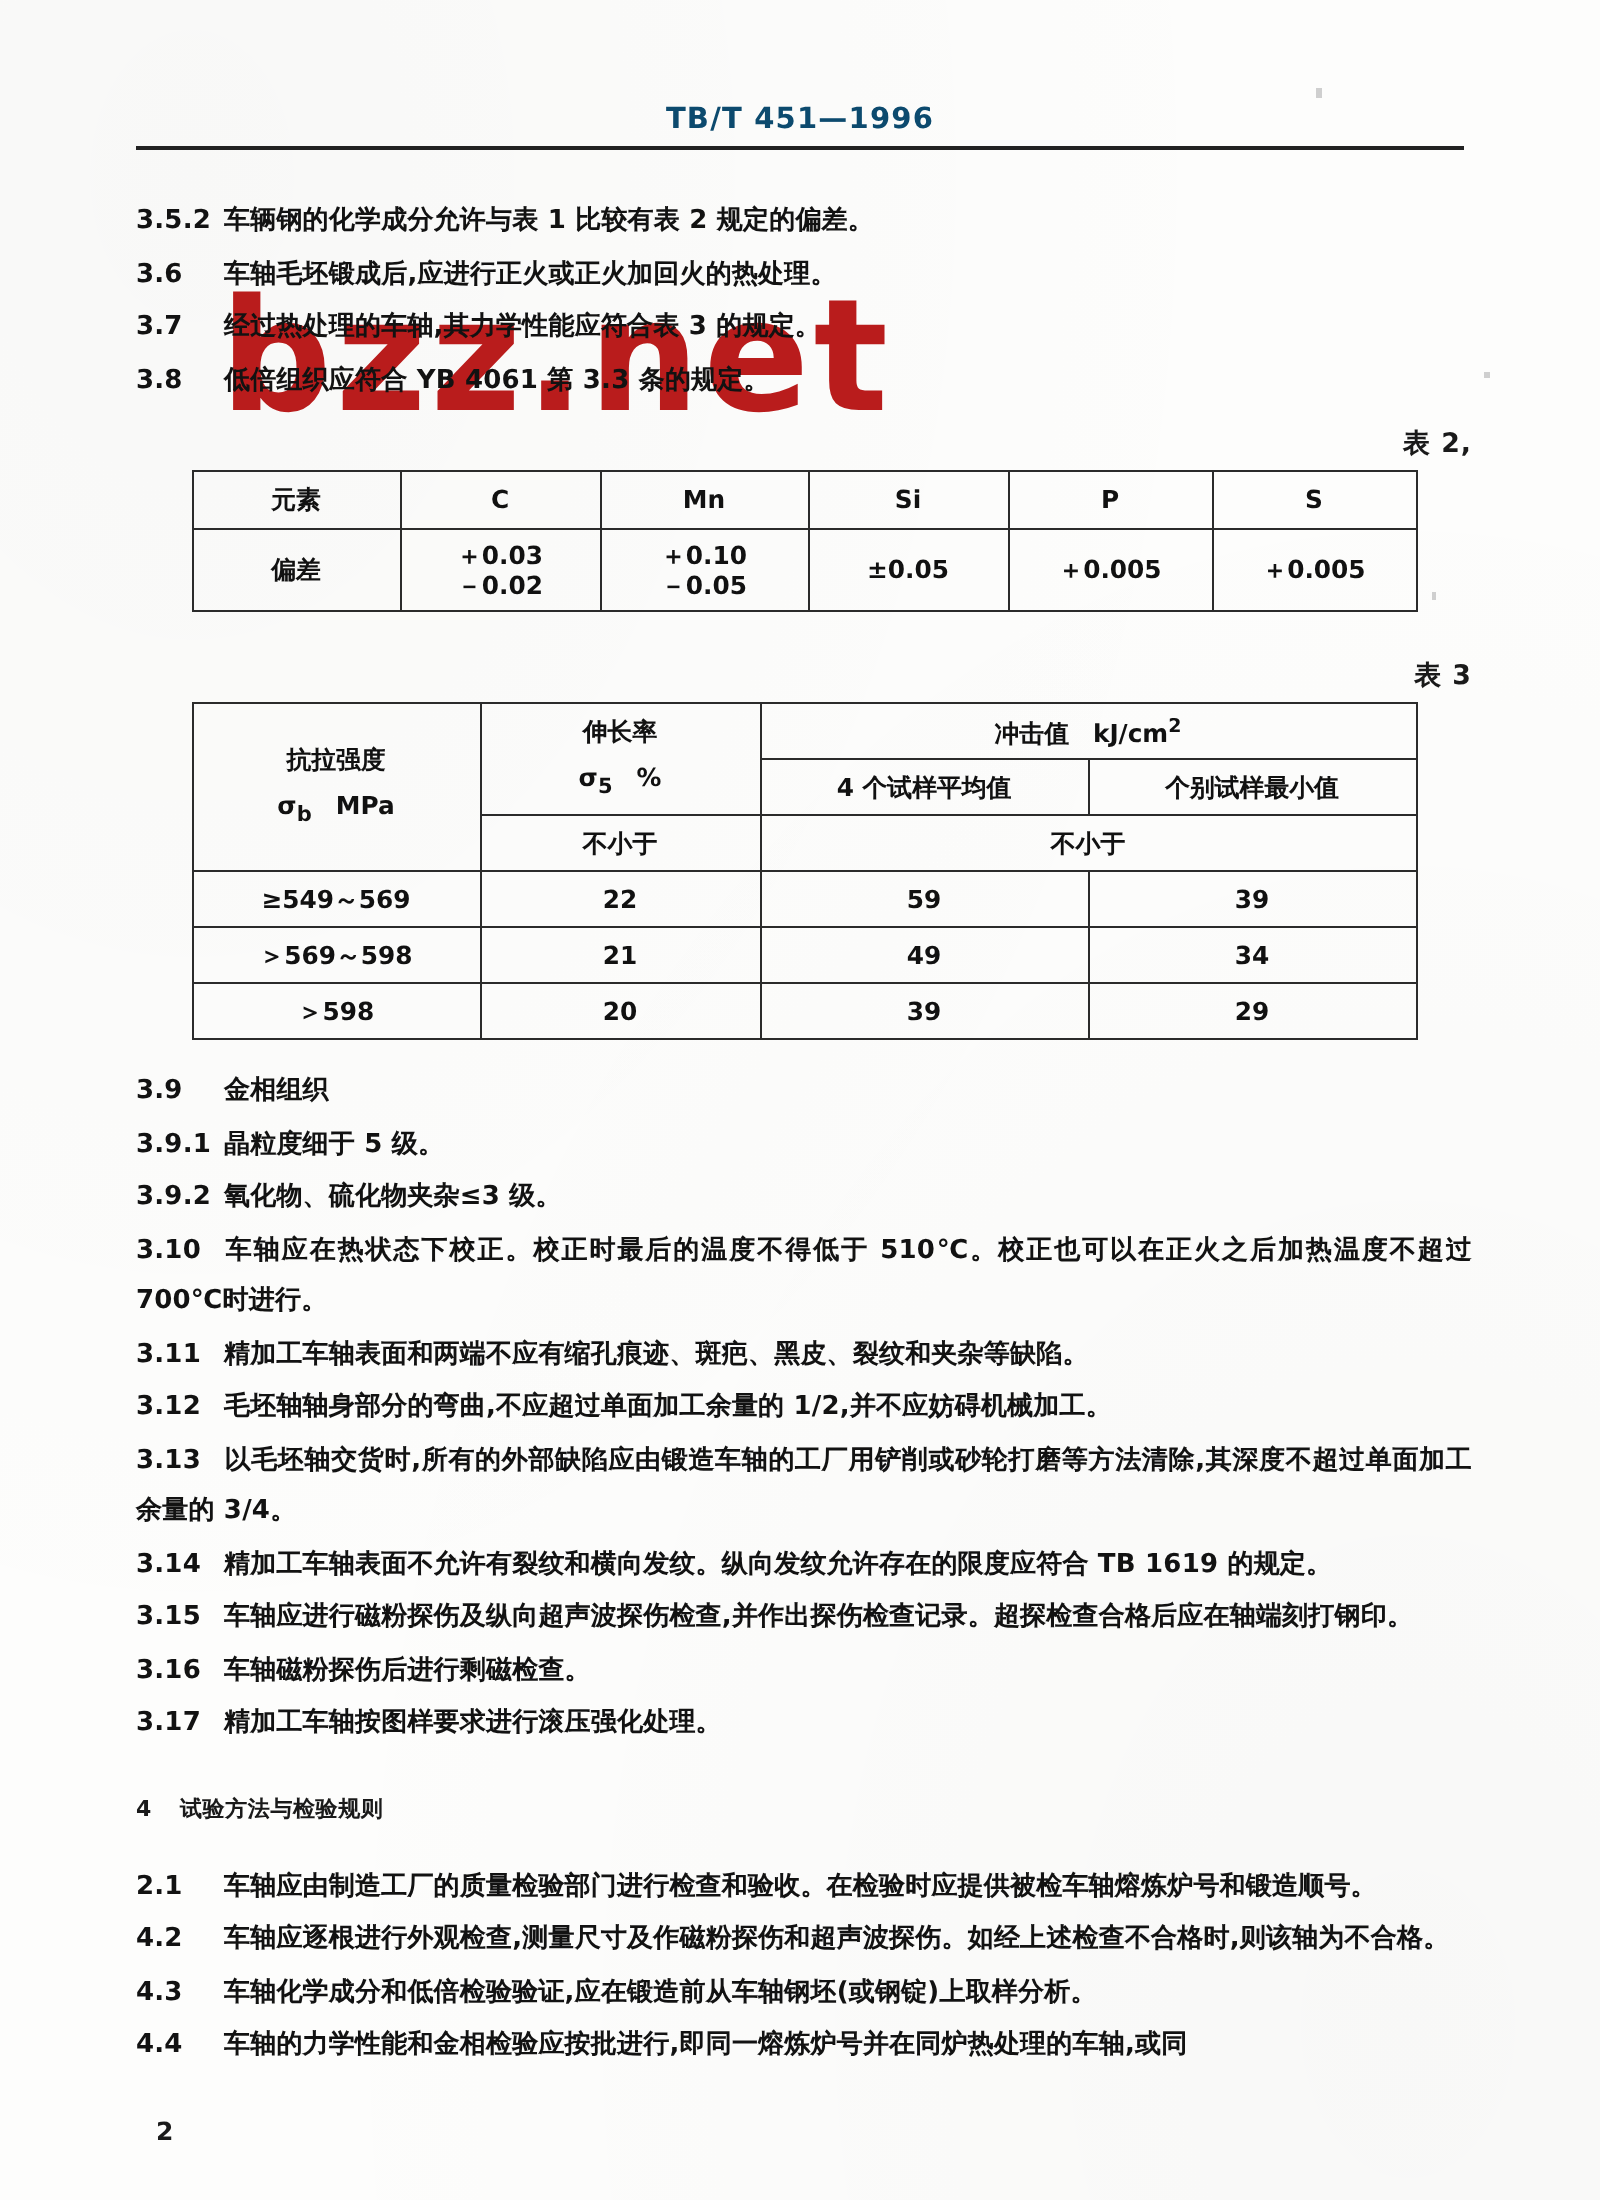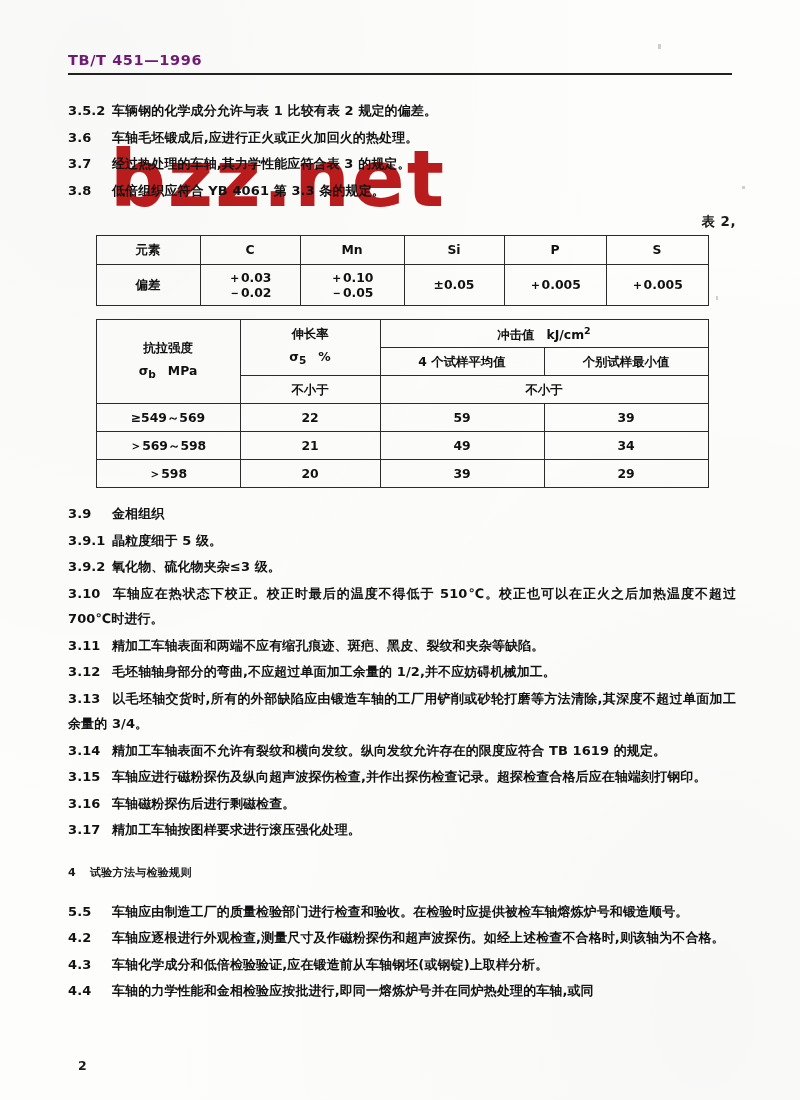--- a/index.html
+++ b/index.html
@@ -50,26 +50,26 @@
 
   
   .doc-header {
     position: absolute;
     left: 68px;
     top: 52px;
     width: 664px;
     z-index: 2;
   }
   .doc-header .std-no {
-    text-align: left;
+    text-align: center;
     font-size: 14.5px;
     font-weight: bold;
     letter-spacing: 0.6px;
     font-family: "DejaVu Sans", "Liberation Sans", sans-serif;
-    color: #701a75;
+    color: #0c4a6e;
   }
   .rule-top {
     margin-top: 5px;
     border-top: 2px solid #222;
     width: 664px;
   }
 
   
   .content {
     position: absolute;
@@ -221,20 +221,21 @@
         </td>
         <td>±0.05</td>
         <td>＋0.005</td>
         <td>＋0.005</td>
       </tr>
     </tbody>
   </table>
 
   <div class="spacer-md"></div>
 
+  <div class="tbl-caption">表 3</div>
   <table class="doc-tbl outer-thick t3">
     <colgroup>
       <col style="width:144px">
         <col style="width:140px">
       <col style="width:164px">
         <col style="width:164px">
     </colgroup>
     <tbody>
       <tr>
         <td class="tall" rowspan="3">
@@ -314,21 +315,21 @@
   </p>
   <p class="para">
     <span class="num">3.17</span><span>精加工车轴按图样要求进行滚压强化处理。</span>
   </p>
 
   <div class="section-title">
     <span class="num">4</span><span>试验方法与检验规则</span>
   </div>
 
   <p class="para">
-    <span class="num">5.5</span><span>车轴应由制造工厂的质量检验部门进行检查和验收。在检验时应提供被检车轴熔炼炉号和锻造顺号。</span>
+    <span class="num">2.1</span><span>车轴应由制造工厂的质量检验部门进行检查和验收。在检验时应提供被检车轴熔炼炉号和锻造顺号。</span>
   </p>
   <p class="para">
     <span class="num">4.2</span><span>车轴应逐根进行外观检查,测量尺寸及作磁粉探伤和超声波探伤。如经上述检查不合格时,则该轴为不合格。</span>
   </p>
   <p class="para">
     <span class="num">4.3</span><span>车轴化学成分和低倍检验验证,应在锻造前从车轴钢坯(或钢锭)上取样分析。</span>
   </p>
   <p class="para">
     <span class="num">4.4</span><span>车轴的力学性能和金相检验应按批进行,即同一熔炼炉号并在同炉热处理的车轴,或同</span>
   </p>

